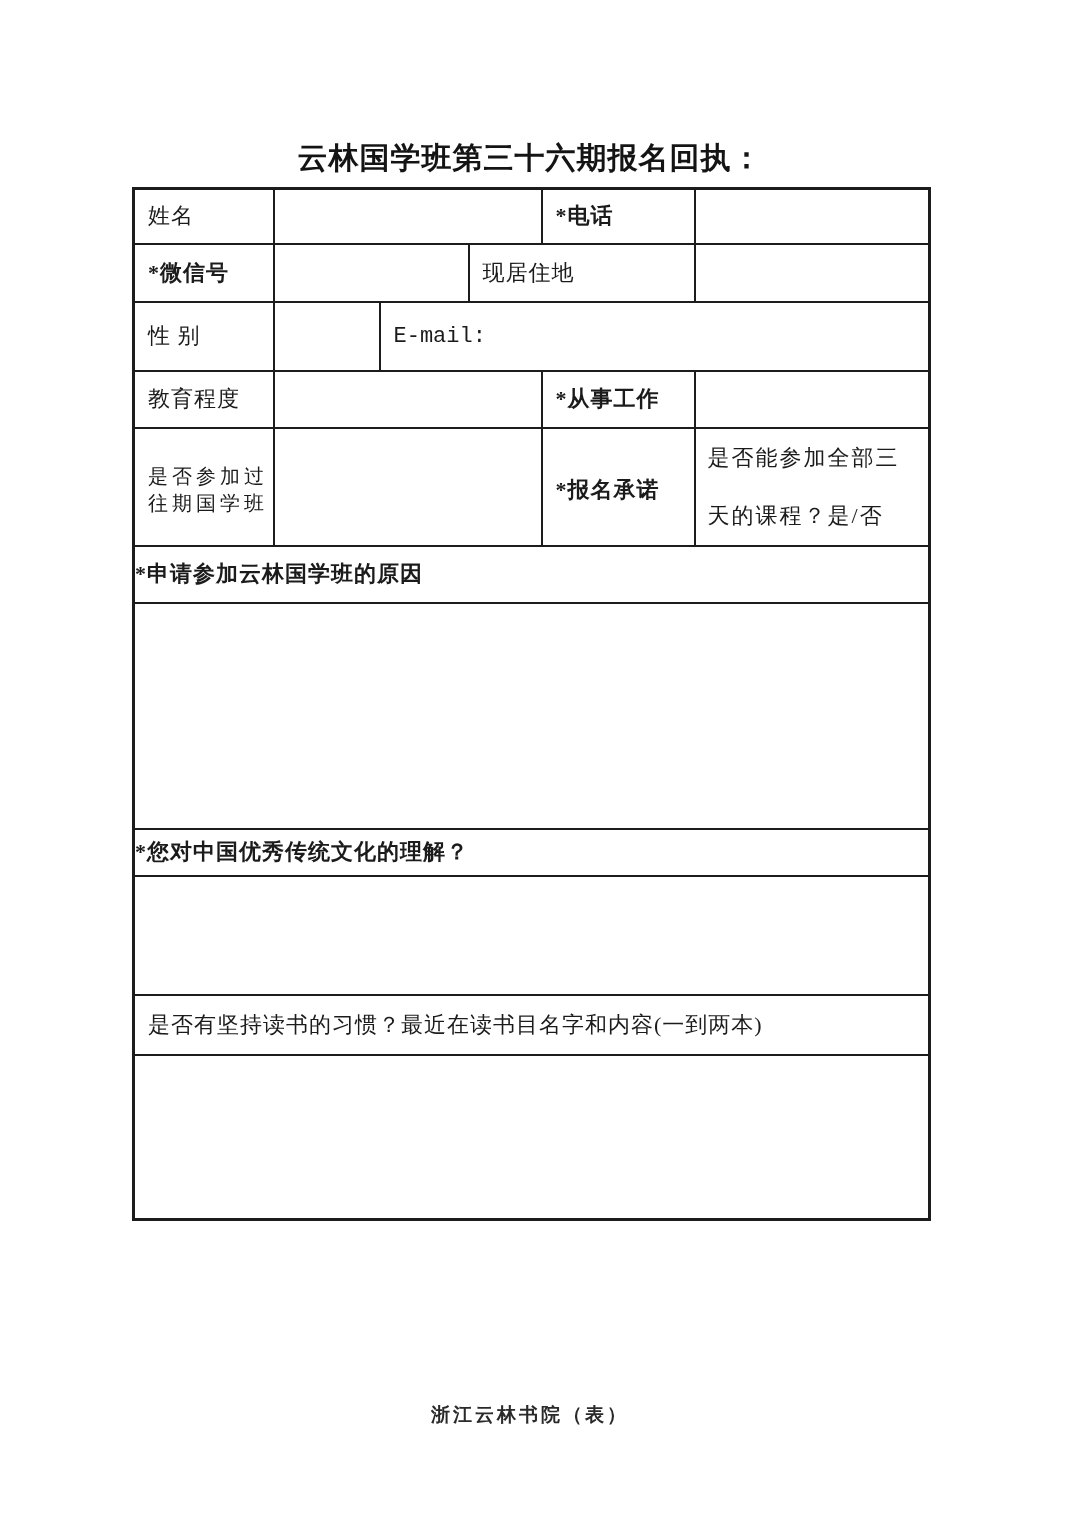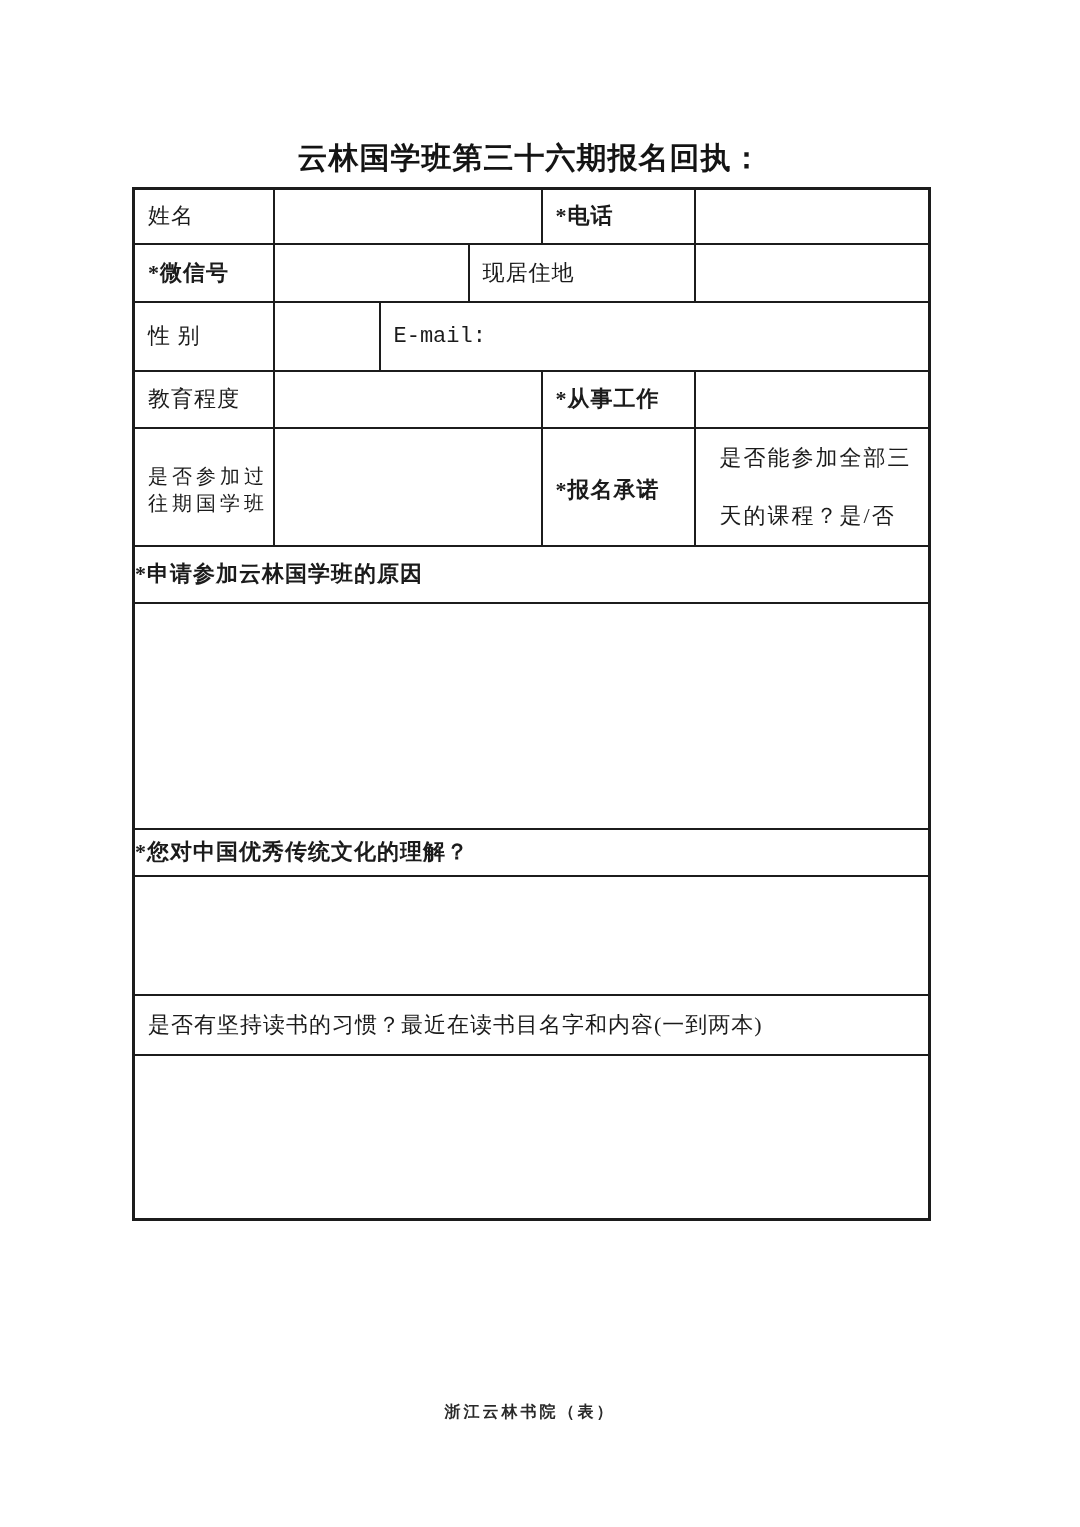--- a/index.html
+++ b/index.html
@@ -30,21 +30,21 @@
   table.form-table td {
     border: 2px solid #1c1c1c;
     vertical-align: middle;
     font-size: 22px;
     overflow: hidden;
   }
   td.label-cell { padding-left: 13px; letter-spacing: 1px; }
   td.bold-label { font-weight: bold; }
   td.top-align { vertical-align: top; padding-top: 6px; }
   .two-line div { line-height: 27px; letter-spacing: 4px; font-size: 20px; }
-  td.promise-answer { padding-left: 24px; vertical-align: top; margin-top: 21px; }
+  td.promise-answer { padding-left: 12px; vertical-align: top; margin-top: 21px; }
   td.promise-answer div { line-height: 58px; letter-spacing: 2px; font-size: 22px; }
   td.section-header {
     font-weight: bold;
     font-size: 23px;
     letter-spacing: 1px;
   }
   td.section-header-left {
     text-align: left;
     padding-left: 13px;
     font-size: 22px;
@@ -53,21 +53,21 @@
   td.email-cell {
     font-family: "Liberation Mono", "DejaVu Sans Mono", monospace;
     font-size: 25px;
     padding-left: 13px;
   }
   td.blank-cell { background: #ffffff; }
   .page-footer {
     position: absolute;
     left: 132px; top: 1402px; width: 796px;
     text-align: center;
-    font-size: 16px;
+    font-size: 19px;
     font-weight: bold;
     letter-spacing: 3px;
     color: #2a2a2a;
   }
 </style>
 </head>
 <body>
 
 <div class="page-title">云林国学班第三十六期报名回执：</div>
 

